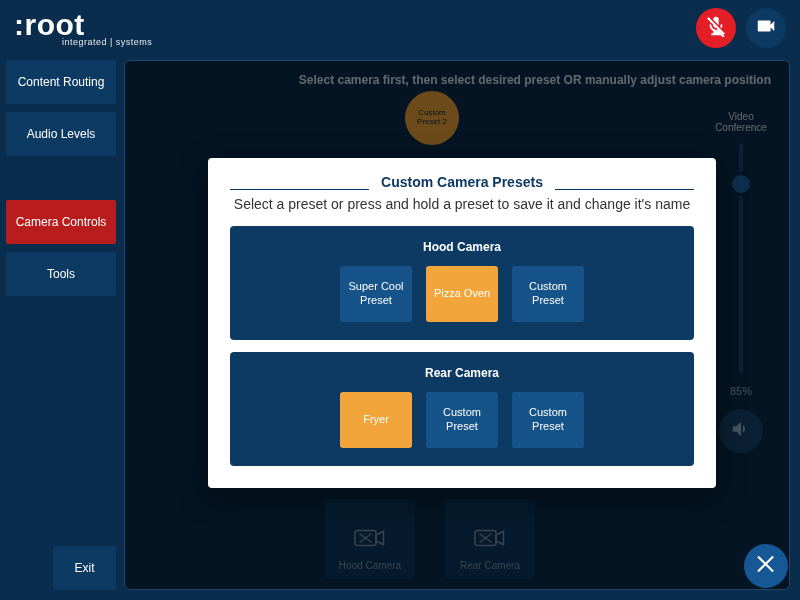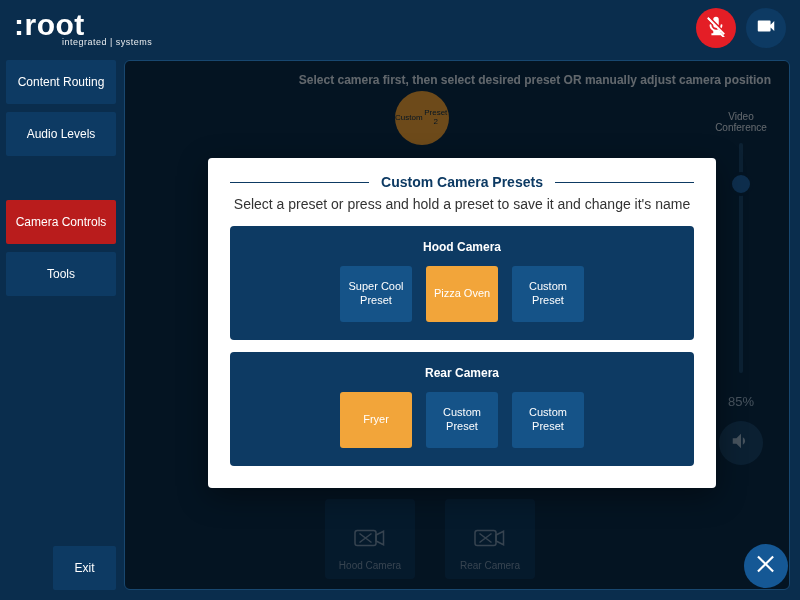--- a/index.html
+++ b/index.html
@@ -25,38 +25,38 @@
 
   
   .main { position: absolute; left: 124px; top: 60px; right: 10px; bottom: 10px; border: 1px solid #18476f; border-radius: 6px; background: #0a2d4d; overflow: hidden; }
   .main-inner { position: absolute; inset: 0; padding: 12px 18px; }
   .instruct { text-align: right; font-size: 12px; font-weight: 600; color: #d8e4ef; }
 
   
   .bg-content { position: absolute; inset: 0; }
   .dim-overlay { position: absolute; inset: 0; background: rgba(0,0,0,0.55); }
 
-  .preset-bubble { position: absolute; top: 30px; left: 270px; width: 54px; height: 54px; border-radius: 50%; background: #f2a53a; display: flex; align-items: center; justify-content: center; flex-direction: row; font-size: 8px; color: #0a2d4d; line-height: 1.1; text-align: center; }
+  .preset-bubble { position: absolute; top: 30px; left: 280px; width: 54px; height: 54px; border-radius: 50%; background: #f2a53a; display: flex; align-items: center; justify-content: center; flex-direction: column; font-size: 8px; color: #0a2d4d; line-height: 1.1; text-align: center; }
 
   .cam-buttons { position: absolute; bottom: 10px; left: 200px; display: flex; gap: 30px; }
   .cam-btn { width: 90px; height: 80px; background: #0d3a63; border-radius: 4px; display: flex; flex-direction: column; align-items: center; justify-content: flex-end; padding-bottom: 8px; gap: 6px; font-size: 10px; color: #7996b1; }
   .cam-btn svg { width: 36px; height: 28px; stroke: #7996b1; fill: none; stroke-width: 2; }
 
   
   .right-panel { position: absolute; right: 18px; top: 50px; width: 60px; display: flex; flex-direction: column; align-items: center; }
   .right-title { font-size: 10px; text-align: center; margin-bottom: 10px; color: #d8e4ef; }
   .slider-track { width: 4px; height: 230px; background: #1b4a72; border-radius: 2px; position: relative; }
   .slider-thumb { position: absolute; left: 50%; transform: translate(-50%, -50%); width: 24px; height: 24px; border-radius: 50%; background: #1f66ab; border: 3px solid #0a2d4d; }
-  .slider-val { font-size: 13px; margin-top: 21px; color: #9cb6cd; }
+  .slider-val { font-size: 11px; margin-top: 12px; color: #9cb6cd; }
   .spk-btn { margin-top: 12px; width: 44px; height: 44px; border-radius: 50%; background: #1a4870; display: flex; align-items: center; justify-content: center; }
   .spk-btn svg { width: 22px; height: 22px; fill: #9cb6cd; }
 
   
   .modal { position: absolute; left: 208px; top: 158px; width: 508px; background: #fff; border-radius: 4px; padding: 16px 22px 22px; box-shadow: 0 8px 30px rgba(0,0,0,0.4); }
-  .modal-header { display: flex; align-items: center; gap: 12px; margin-bottom: 6px; }
+  .modal-header { display: flex; align-items: flex-end; gap: 12px; margin-bottom: 6px; }
   .modal-header .rule { flex: 1; height: 1px; background: #0d3a63; }
   .modal-title { color: #0d3a63; font-weight: 700; font-size: 14px; }
   .modal-sub { text-align: center; font-size: 14px; color: #333; margin-bottom: 14px; }
   .cam-group { background: #0d3a63; border-radius: 4px; padding: 14px 18px 18px; margin-bottom: 12px; }
   .cam-group:last-child { margin-bottom: 0; }
   .cam-group-title { text-align: center; font-size: 12px; font-weight: 600; margin-bottom: 12px; }
   .preset-row { display: flex; gap: 14px; justify-content: center; }
   .preset-btn { width: 72px; height: 56px; background: #155388; border-radius: 3px; display: flex; align-items: center; justify-content: center; text-align: center; font-size: 11px; line-height: 1.25; padding: 4px; cursor: pointer; }
   .preset-btn.orange { background: #f2a53a; color: #fff; }
 

